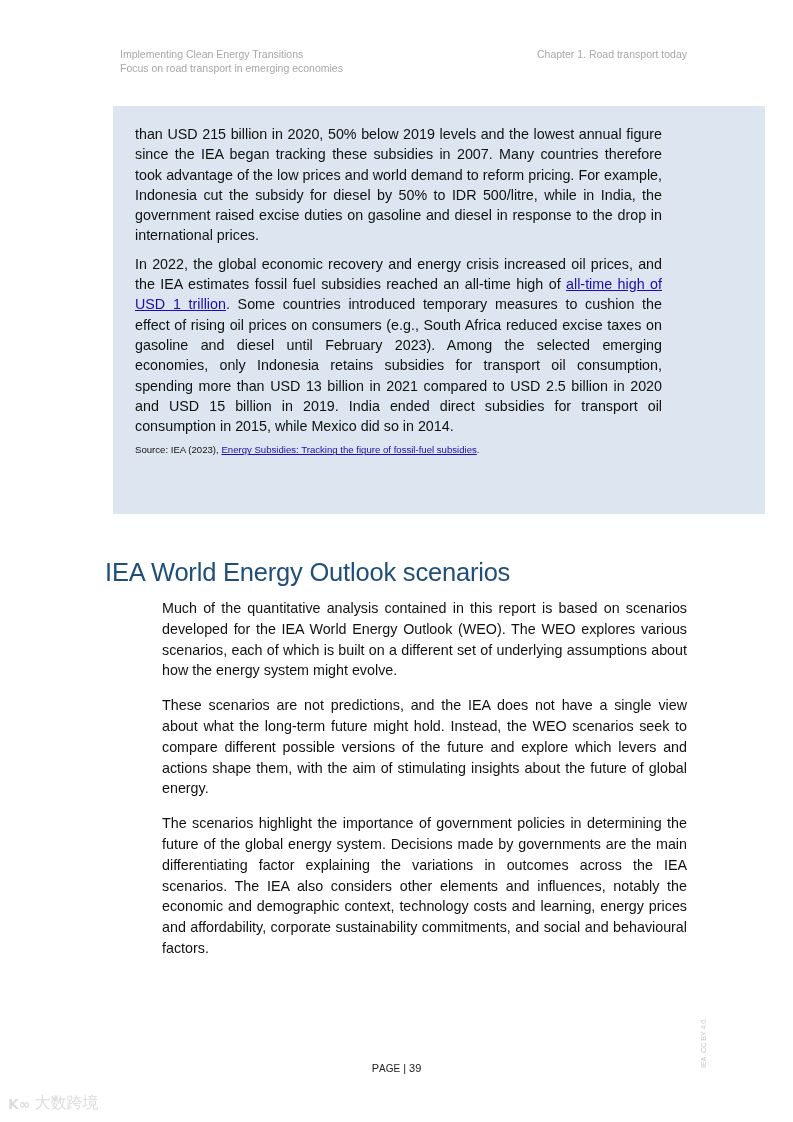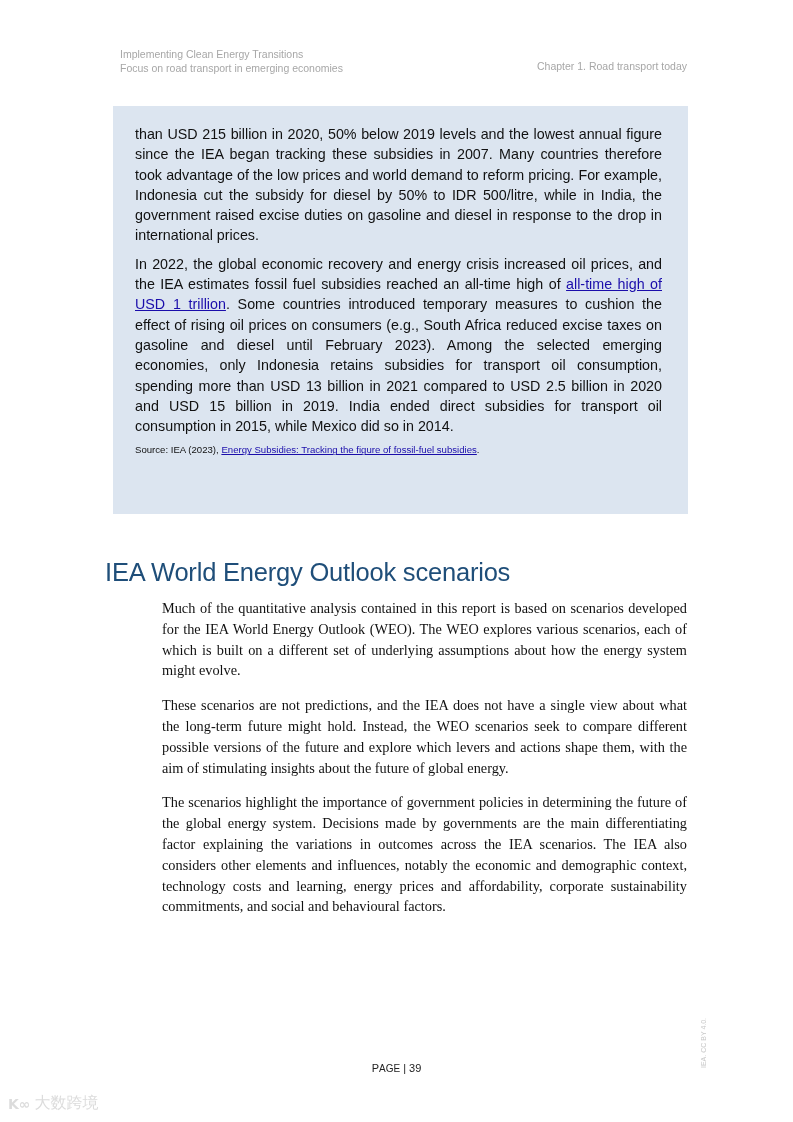--- a/index.html
+++ b/index.html
@@ -1,30 +1,30 @@
 <!DOCTYPE html>
 <html><head>
 <meta charset="utf-8">
 <style>
   html, body { margin: 0; padding: 0; background: #ffffff; }
   body { width: 793px; height: 1122px; position: relative; overflow: hidden;
          font-family: "Liberation Sans", sans-serif; color: #111; }
   .hdr { position: absolute; top: 47px; font-size: 10.5px; color: #a7a7a7; line-height: 14px; }
   .hdr-left { left: 120px; }
-  .hdr-right { right: 106px; text-align: right; margin-top: 12px; }
-  .box { position: absolute; left: 113px; top: 106px; width: 575px; height: 408px;
+  .hdr-right { right: 106px; text-align: right; }
+  .box { position: absolute; left: 113px; top: 106px; width: 652px; height: 408px;
          background: #dce5f0; }
   .box-inner { position: absolute; left: 22px; top: 18px; width: 527px; }
   .p { font-size: 14.3px; line-height: 20.3px; text-align: justify; margin: 0 0 8px 0; }
   .note { font-size: 9.6px; line-height: 12.5px; margin: 0 0 6px 0; }
   a.lnk { color: #1a0dab; text-decoration: underline; }
   .h1 { position: absolute; left: 105px; top: 558px; font-size: 25.5px; font-weight: normal;
         color: #1f4e79; margin: 0; letter-spacing: -0.2px; }
   .body { position: absolute; left: 162px; top: 598px; width: 525px; }
-  .body .p { margin-bottom: 14px; line-height: 20.8px; font-family: Liberation Serif, serif; }
+  .body .p { margin-bottom: 14px; line-height: 20.8px; }
   .page-num { position: absolute; top: 1062px; left: 0; width: 793px; text-align: center;
               font-size: 11px; color: #222; }
   .page-num .sc { font-size: 11px; }
   .page-num .sc small { font-size: 10px; }
   .license { position: absolute; left: 700px; top: 1068px; transform: rotate(-90deg);
              transform-origin: left top; font-size: 7px; color: #c8c8c8; white-space: nowrap; }
   .wm { position: absolute; left: 8px; bottom: 8px; font-size: 16px; color: #dcdcdc;
         font-family: "DejaVu Sans", sans-serif; display: flex; align-items: center; gap: 4px; }
   .wm-logo { font-weight: bold; font-size: 14px; }
 </style>

